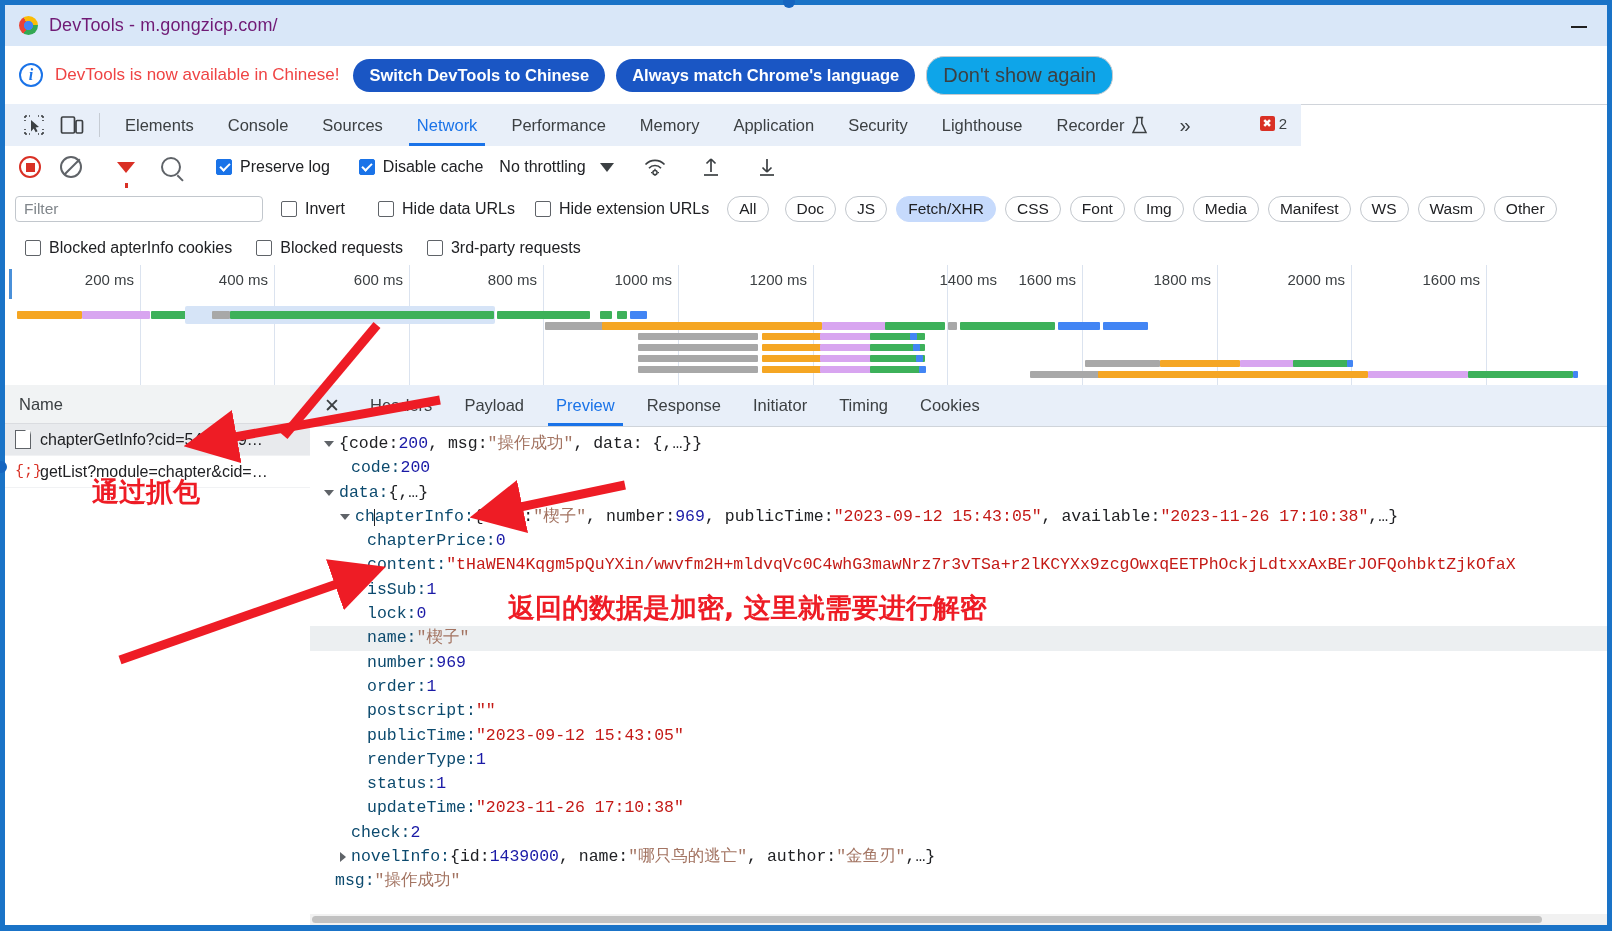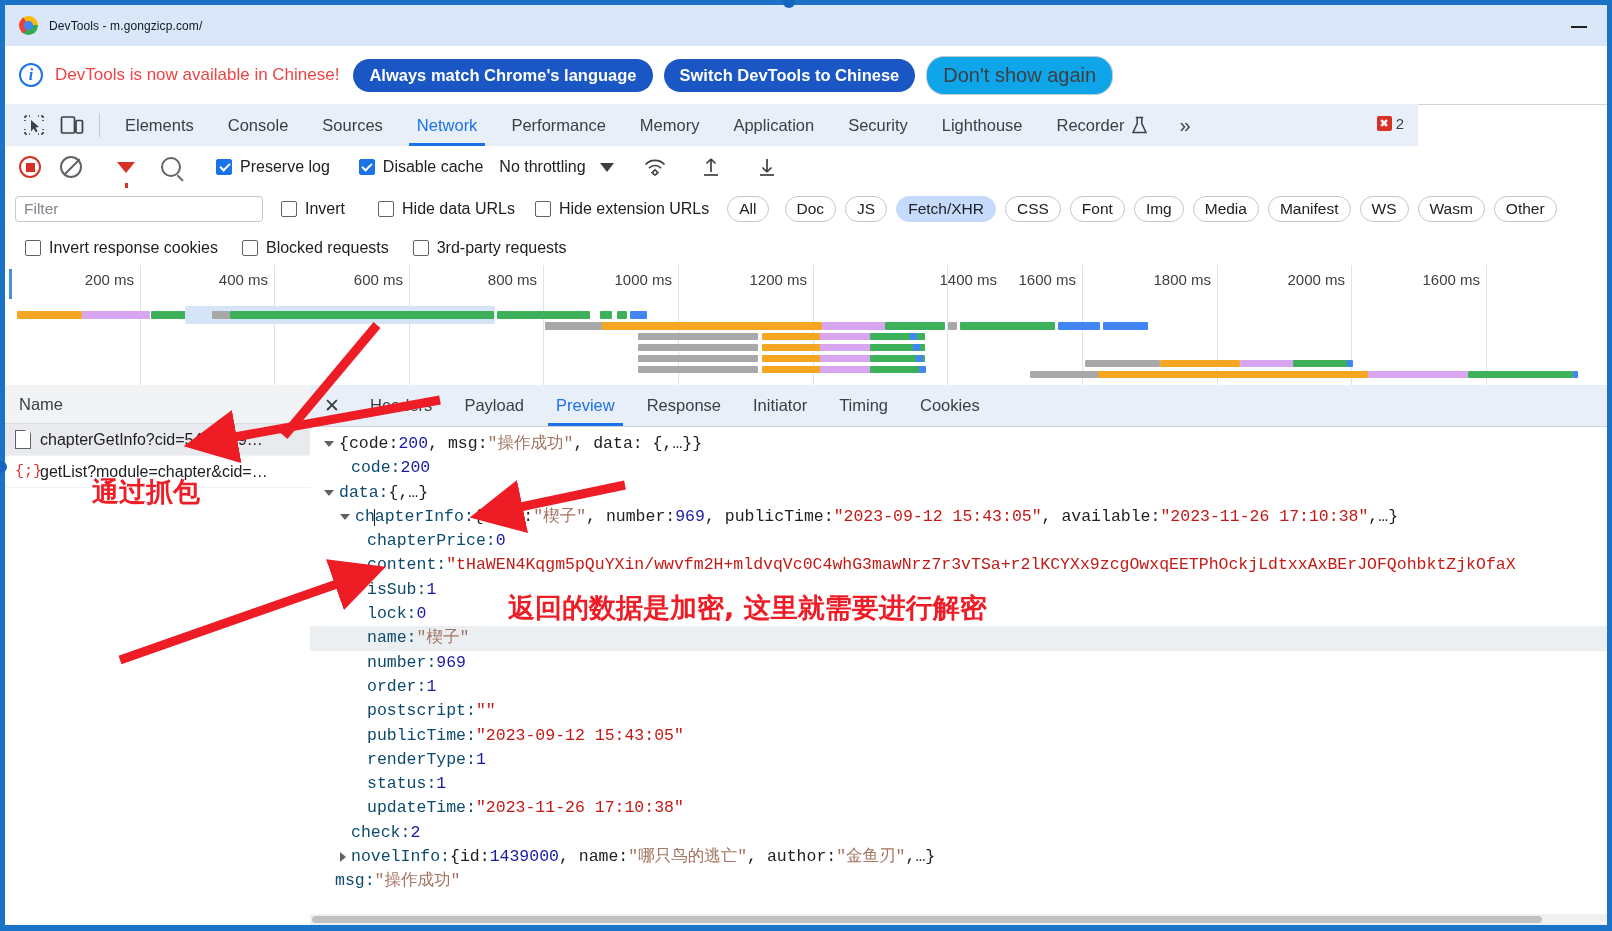--- a/index.html
+++ b/index.html
@@ -50,21 +50,21 @@
   }
   .chrome-logo {
     width: 19px; height: 19px; margin-left: 14px; margin-right: 11px;
     border-radius: 50%;
     background:
       radial-gradient(circle at 50% 50%, #4285f4 0 33%, transparent 34%),
       conic-gradient(from 210deg, #ea4335 0 33%, #fbbc05 33% 66%, #34a853 66% 100%);
     position: relative;
   }
   .title-text {
-    font-size: 12px; color: #0f172a; letter-spacing: 0.1px;
+    font-size: 18px; color: #701a75; letter-spacing: 0.1px;
   }
   .win-minimize {
     position: absolute; right: 18px; top: 12px; width: 20px; height: 18px;
     cursor: default;
   }
   .win-minimize::after {
     content: ""; position: absolute; left: 2px; top: 9px;
     width: 16px; height: 1.6px; background: #202020;
   }
 
@@ -93,21 +93,21 @@
   }
   .btn-ghost {
     background: #0ea5e9; color: #3c4043; border: 1px solid #c5c9ce;
     border-radius: 18px; font-size: 20px; padding: 7px 16px;
     font-family: "Liberation Sans", sans-serif; white-space: nowrap;
     cursor: pointer;
   }
 
   
   .tabstrip {
-    position: absolute; left: 5px; top: 104px; width: 1413px; height: 42px;
+    position: absolute; left: 5px; top: 104px; width: 1296px; height: 42px;
     background: #e8eff9;
     display: flex; align-items: stretch;
     border-bottom: 1px solid #cfd4da;
   }
   .tool-icon-btn {
     width: 38px; display: flex; align-items: center; justify-content: center;
     cursor: pointer;
   }
   .tool-icon-btn:first-child { margin-left: 10px; }
   .vsep { width: 1px; background: #c6ccd4; margin: 9px 8px; }
@@ -361,22 +361,22 @@
 
   <div class="titlebar">
     <div class="chrome-logo"></div>
     <div class="title-text">DevTools - m.gongzicp.com/</div>
     <div class="win-minimize"></div>
   </div>
 
   <div class="banner">
     <div class="banner-icon">i</div>
     <div class="banner-text">DevTools is now available in Chinese!</div>
+    <button class="btn-primary">Switch DevTools to Chinese</button>
     <button class="btn-primary">Always match Chrome's language</button>
-    <button class="btn-primary">Switch DevTools to Chinese</button>
     <button class="btn-ghost">Don't show again</button>
   </div>
 
   <div class="tabstrip">
     <div class="tool-icon-btn">
       <svg width="22" height="22" viewBox="0 0 22 22">
         <path d="M2 2h5M2 2v5M20 2h-5M20 2v5M2 20h5M2 20v-5M20 20h-5M20 20v-5" stroke="#3c4043" stroke-width="1.6" fill="none" stroke-dasharray="2 2"></path>
         <path d="M8 6l8 7-3.4.6 2 3.6-1.9 1-2-3.6L8 17.6z" fill="#3c4043"></path>
       </svg>
     </div>
@@ -508,21 +508,21 @@
         <div class="ftype">Manifest</div>
         <div class="ftype">WS</div>
         <div class="ftype">Wasm</div>
         <div class="ftype">Other</div>
       </div>
   </div>
 
   <div class="blockedrow">
     <div class="cbwrap" style="margin-left:20px;">
       <div class="cb"></div>
-      <div class="cblabel">Invert response cookies</div>
+      <div class="cblabel">Blocked apterInfo cookies</div>
     </div>
     <div style="width:24px"></div>
     <div class="cbwrap">
       <div class="cb"></div>
       <div class="cblabel">Blocked requests</div>
     </div>
     <div style="width:24px"></div>
     <div class="cbwrap">
       <div class="cb"></div>
       <div class="cblabel">3rd-party requests</div>

